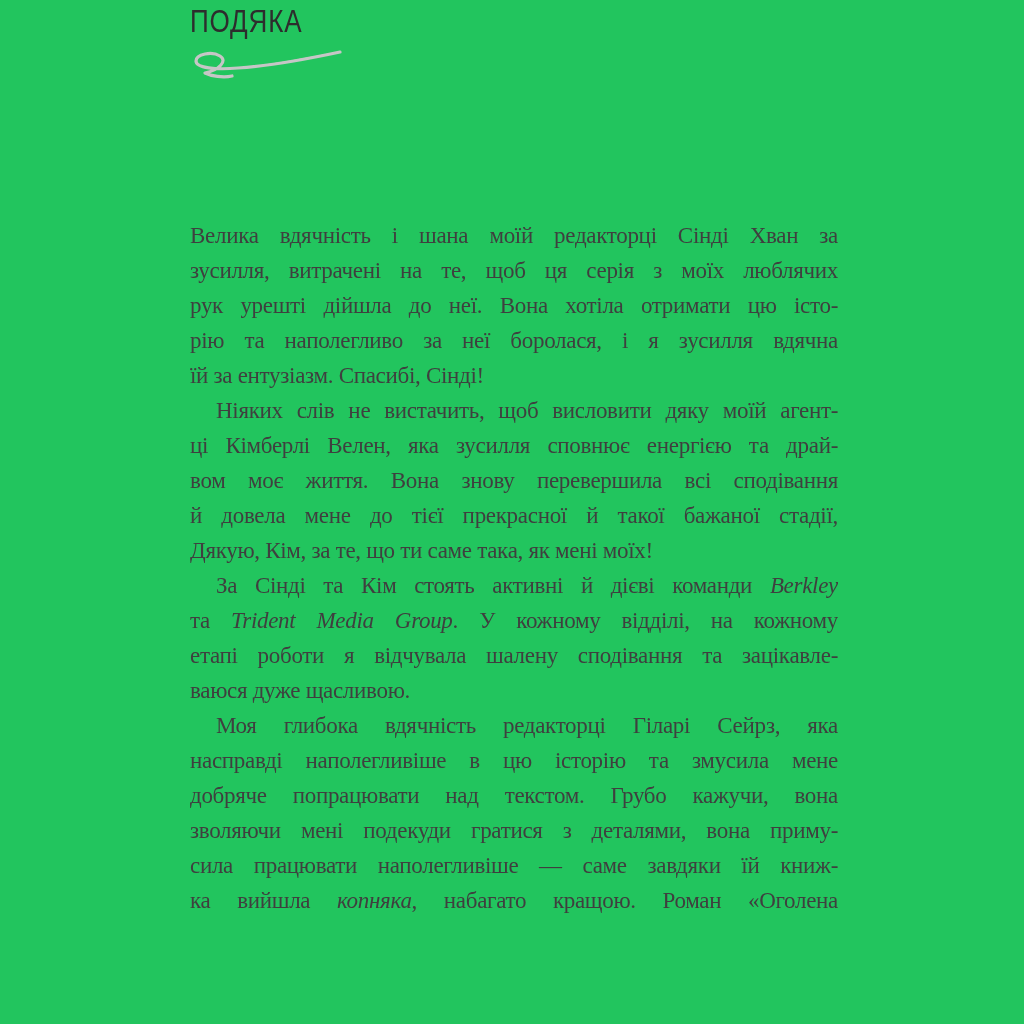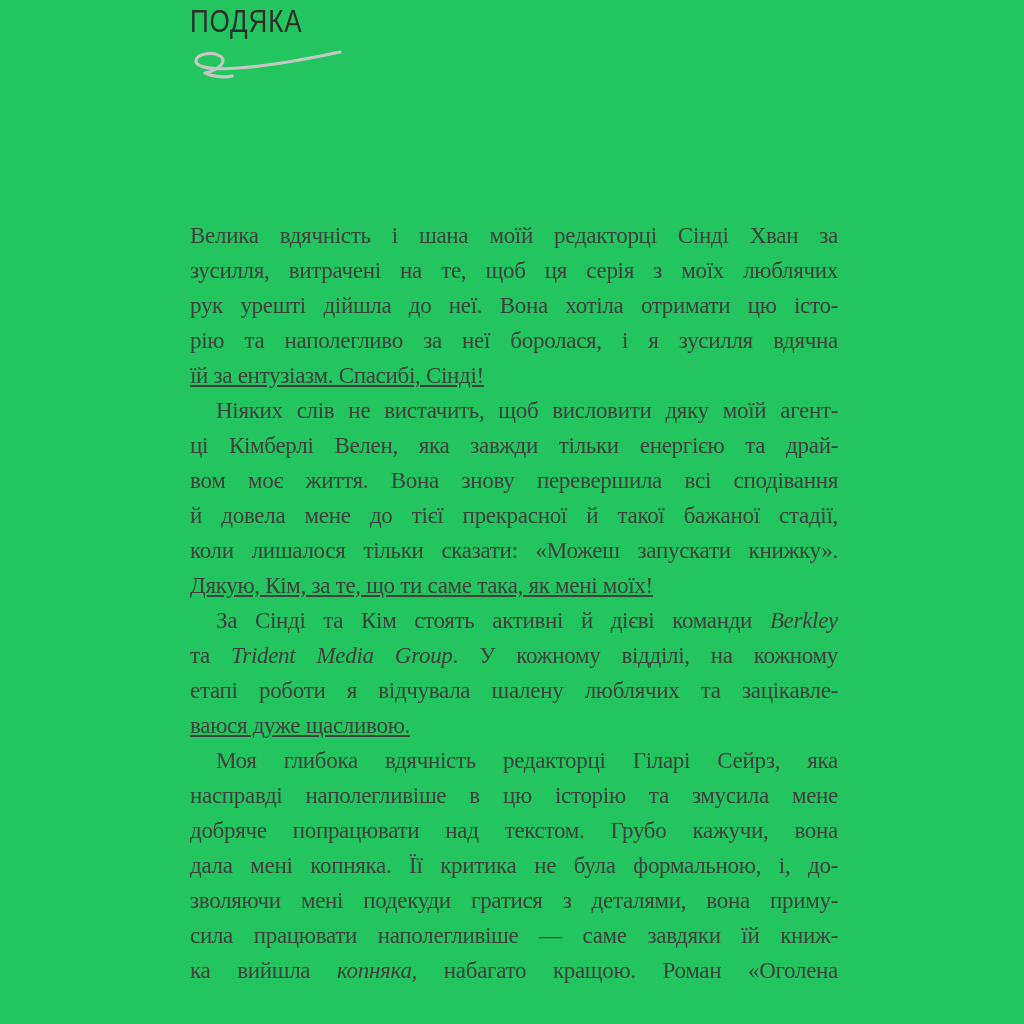--- a/index.html
+++ b/index.html
@@ -48,21 +48,21 @@
   }
   .para { margin: 0; padding: 0; }
   .line {
     height: 35px;
     line-height: 35px;
     text-align: justify;
     text-align-last: justify;
     overflow: hidden;
     white-space: normal;
   }
-  .line.lastline { text-align-last: left; text-decoration: underline; }
+  .line.lastline { text-align-last: left; }
   .line.firstindent { text-indent: 26px; }
   .line em { }
 </style>
 </head>
 <body>
 
 <div class="page">
   <div class="chapter-title">ПОДЯКА</div>
 
   <svg class="swash" viewBox="0 0 160 34" aria-hidden="true">
@@ -73,35 +73,33 @@
   <div class="body-text">
       <div class="para">
         <div class="line"><span>Велика вдячність і шана моїй редакторці Сінді Хван за</span></div>
         <div class="line"><span>зусилля, витрачені на те, щоб ця серія з моїх люблячих</span></div>
         <div class="line"><span>рук урешті дійшла до неї. Вона хотіла отримати цю істо-</span></div>
         <div class="line"><span>рію та наполегливо за неї боролася, і я зусилля вдячна</span></div>
         <div class="line lastline"><span>їй за ентузіазм. Спасибі, Сінді!</span></div>
       </div>
       <div class="para">
         <div class="line firstindent"><span>Ніяких слів не вистачить, щоб висловити дяку моїй агент-</span></div>
-        <div class="line"><span>ці Кімберлі Велен, яка завжди тільки енергією та драй-</span></div>
+        <div class="line"><span>ці Кімберлі Велен, яка зусилля сповнює енергією та драй-</span></div>
         <div class="line"><span>вом моє життя. Вона знову перевершила всі сподівання</span></div>
         <div class="line"><span>й довела мене до тієї прекрасної й такої бажаної стадії,</span></div>
-        <div class="line"><span>коли лишалося тільки сказати: «Можеш запускати книжку».</span></div>
         <div class="line lastline"><span>Дякую, Кім, за те, що ти саме така, як мені моїх!</span></div>
       </div>
       <div class="para">
         <div class="line firstindent"><span>За Сінді та Кім стоять активні й дієві команди </span><em>Berkley</em></div>
         <div class="line"><span>та </span><em>Trident Media Group</em><span>. У кожному відділі, на кожному</span></div>
-        <div class="line"><span>етапі роботи я відчувала шалену люблячих та зацікавле-</span></div>
+        <div class="line"><span>етапі роботи я відчувала шалену сподівання та зацікавле-</span></div>
         <div class="line lastline"><span>ваюся дуже щасливою.</span></div>
       </div>
       <div class="para">
         <div class="line firstindent"><span>Моя глибока вдячність редакторці Гіларі Сейрз, яка</span></div>
         <div class="line"><span>насправді наполегливіше в цю історію та змусила мене</span></div>
         <div class="line"><span>добряче попрацювати над текстом. Грубо кажучи, вона</span></div>
-        <div class="line"><span>дала мені копняка. Її критика не була формальною, і, до-</span></div>
         <div class="line"><span>зволяючи мені подекуди гратися з деталями, вона приму-</span></div>
         <div class="line"><span>сила працювати наполегливіше — саме завдяки їй книж-</span></div>
         <div class="line"><span>ка вийшла </span><em>копняка</em><span>, набагато кращою. Роман «Оголена</span></div>
       </div>
     </div>
 </div>
 
 </body></html>

